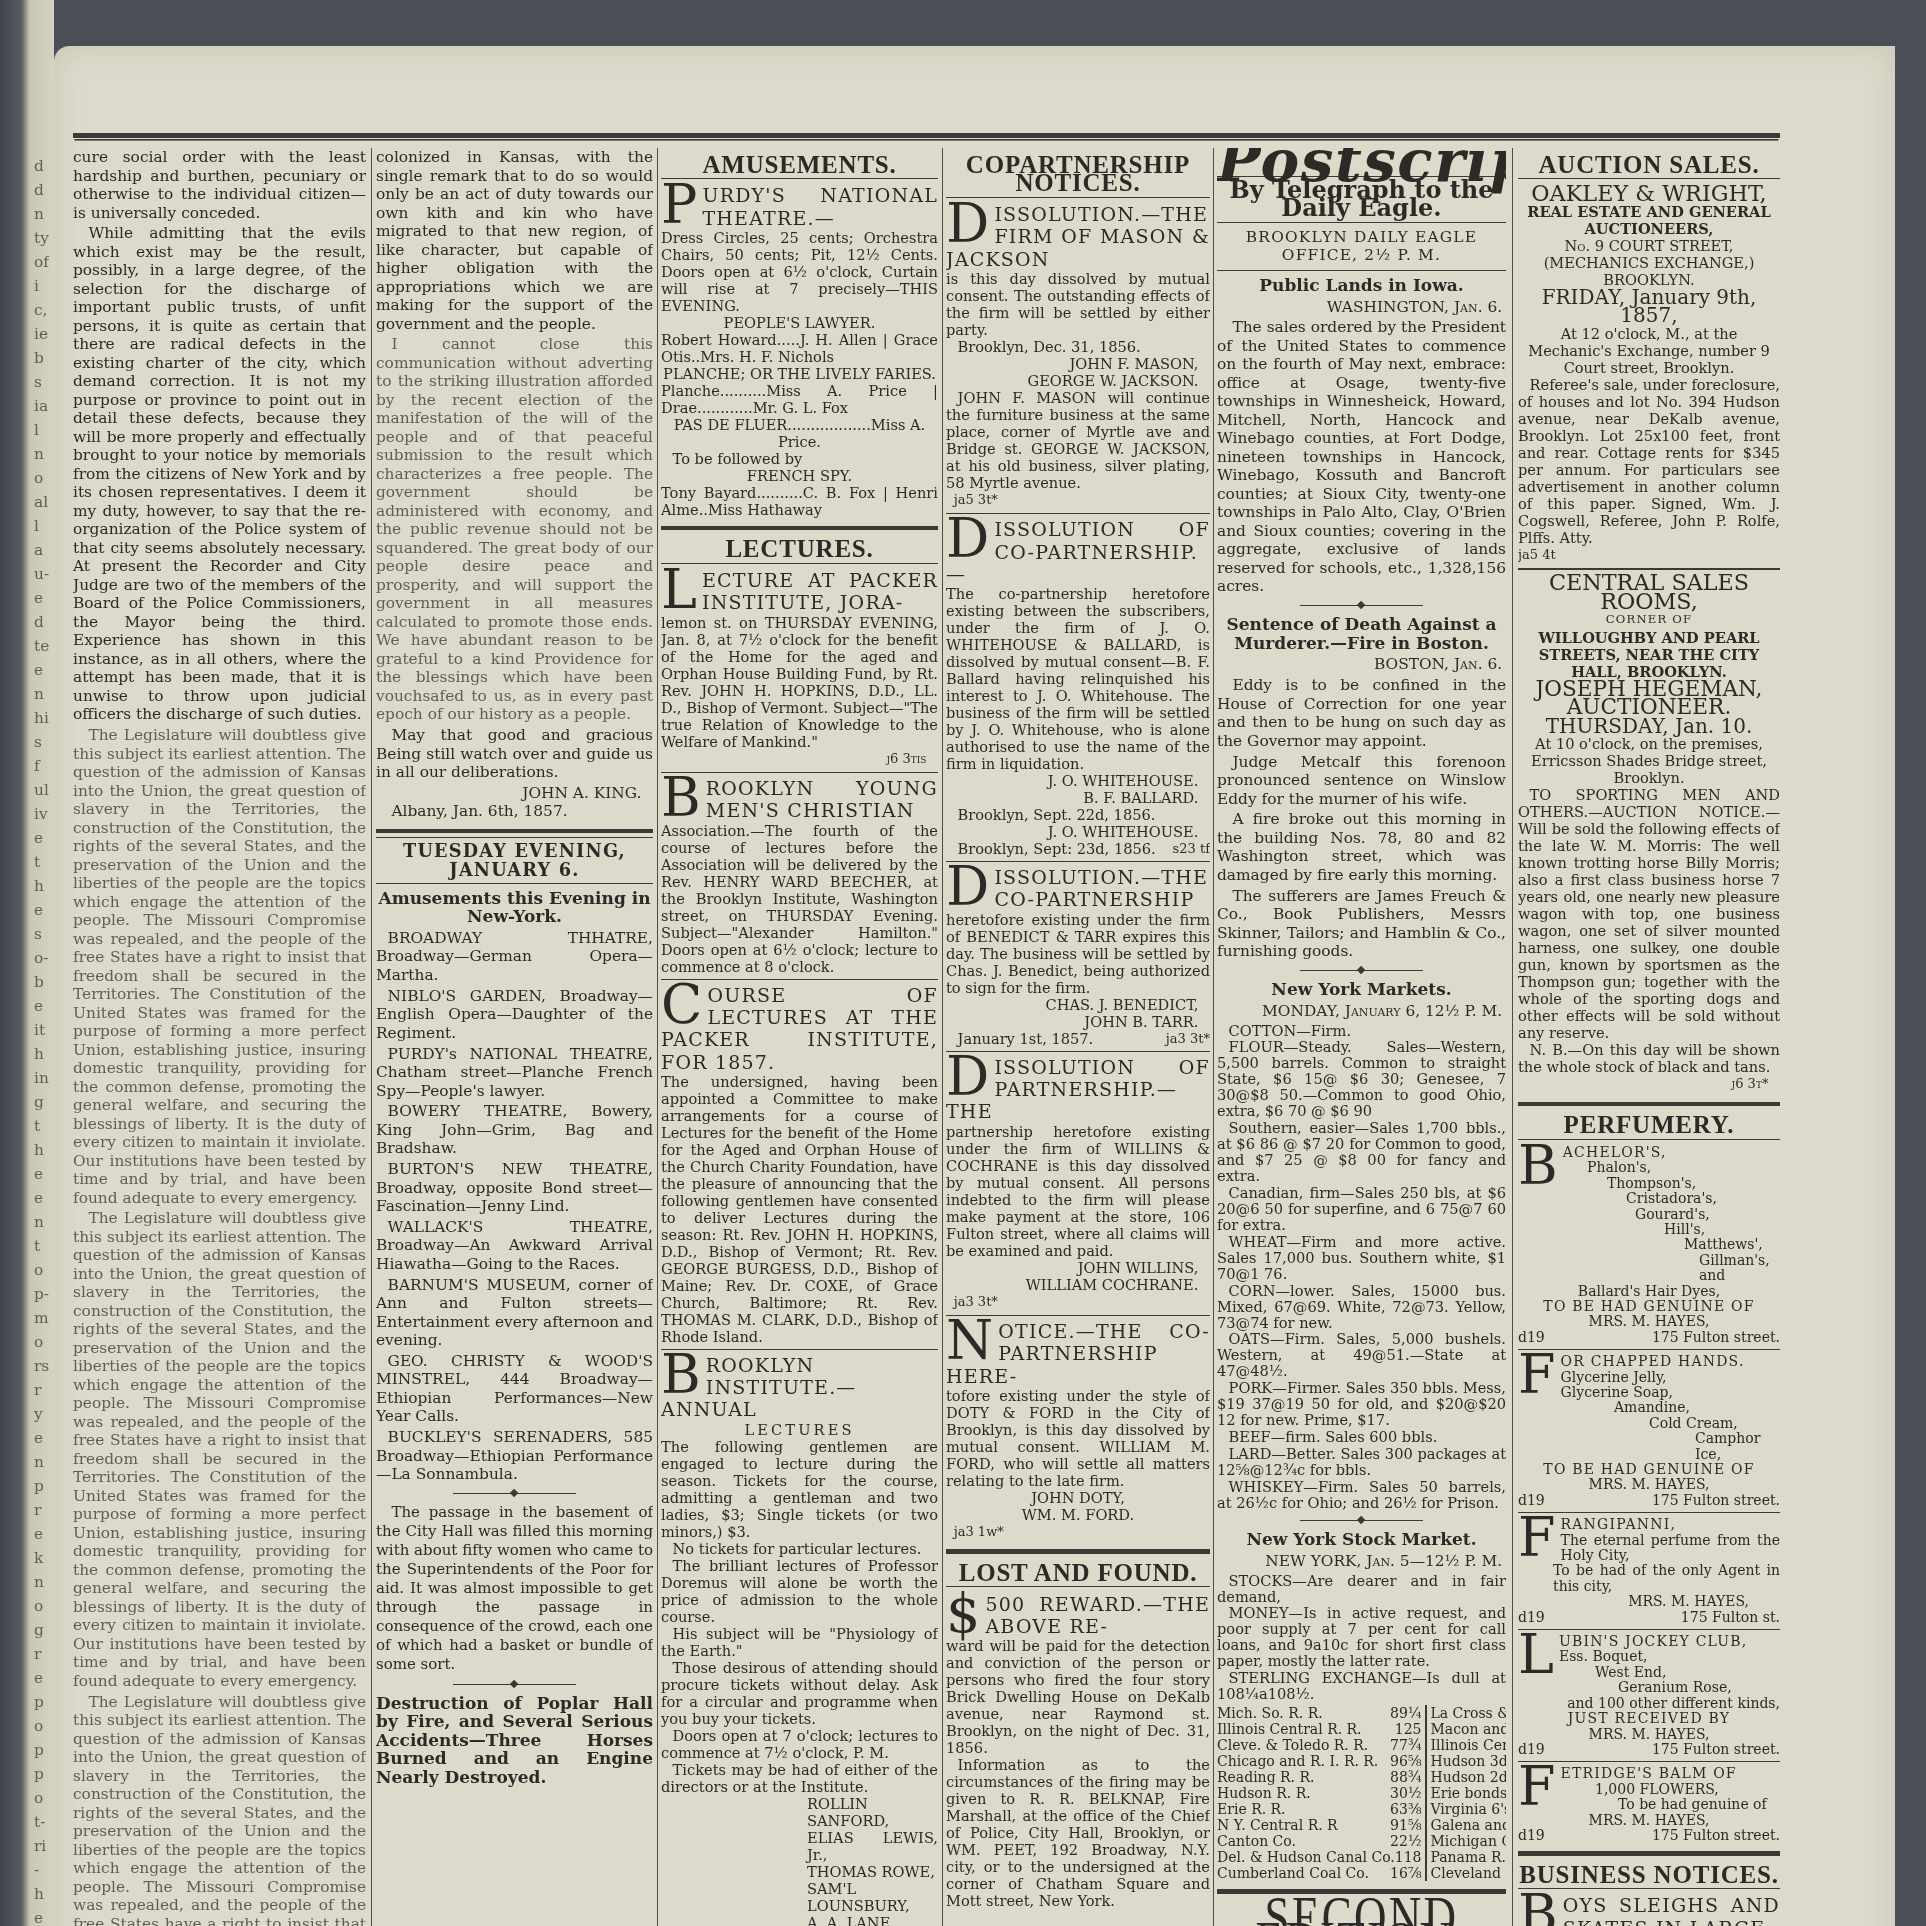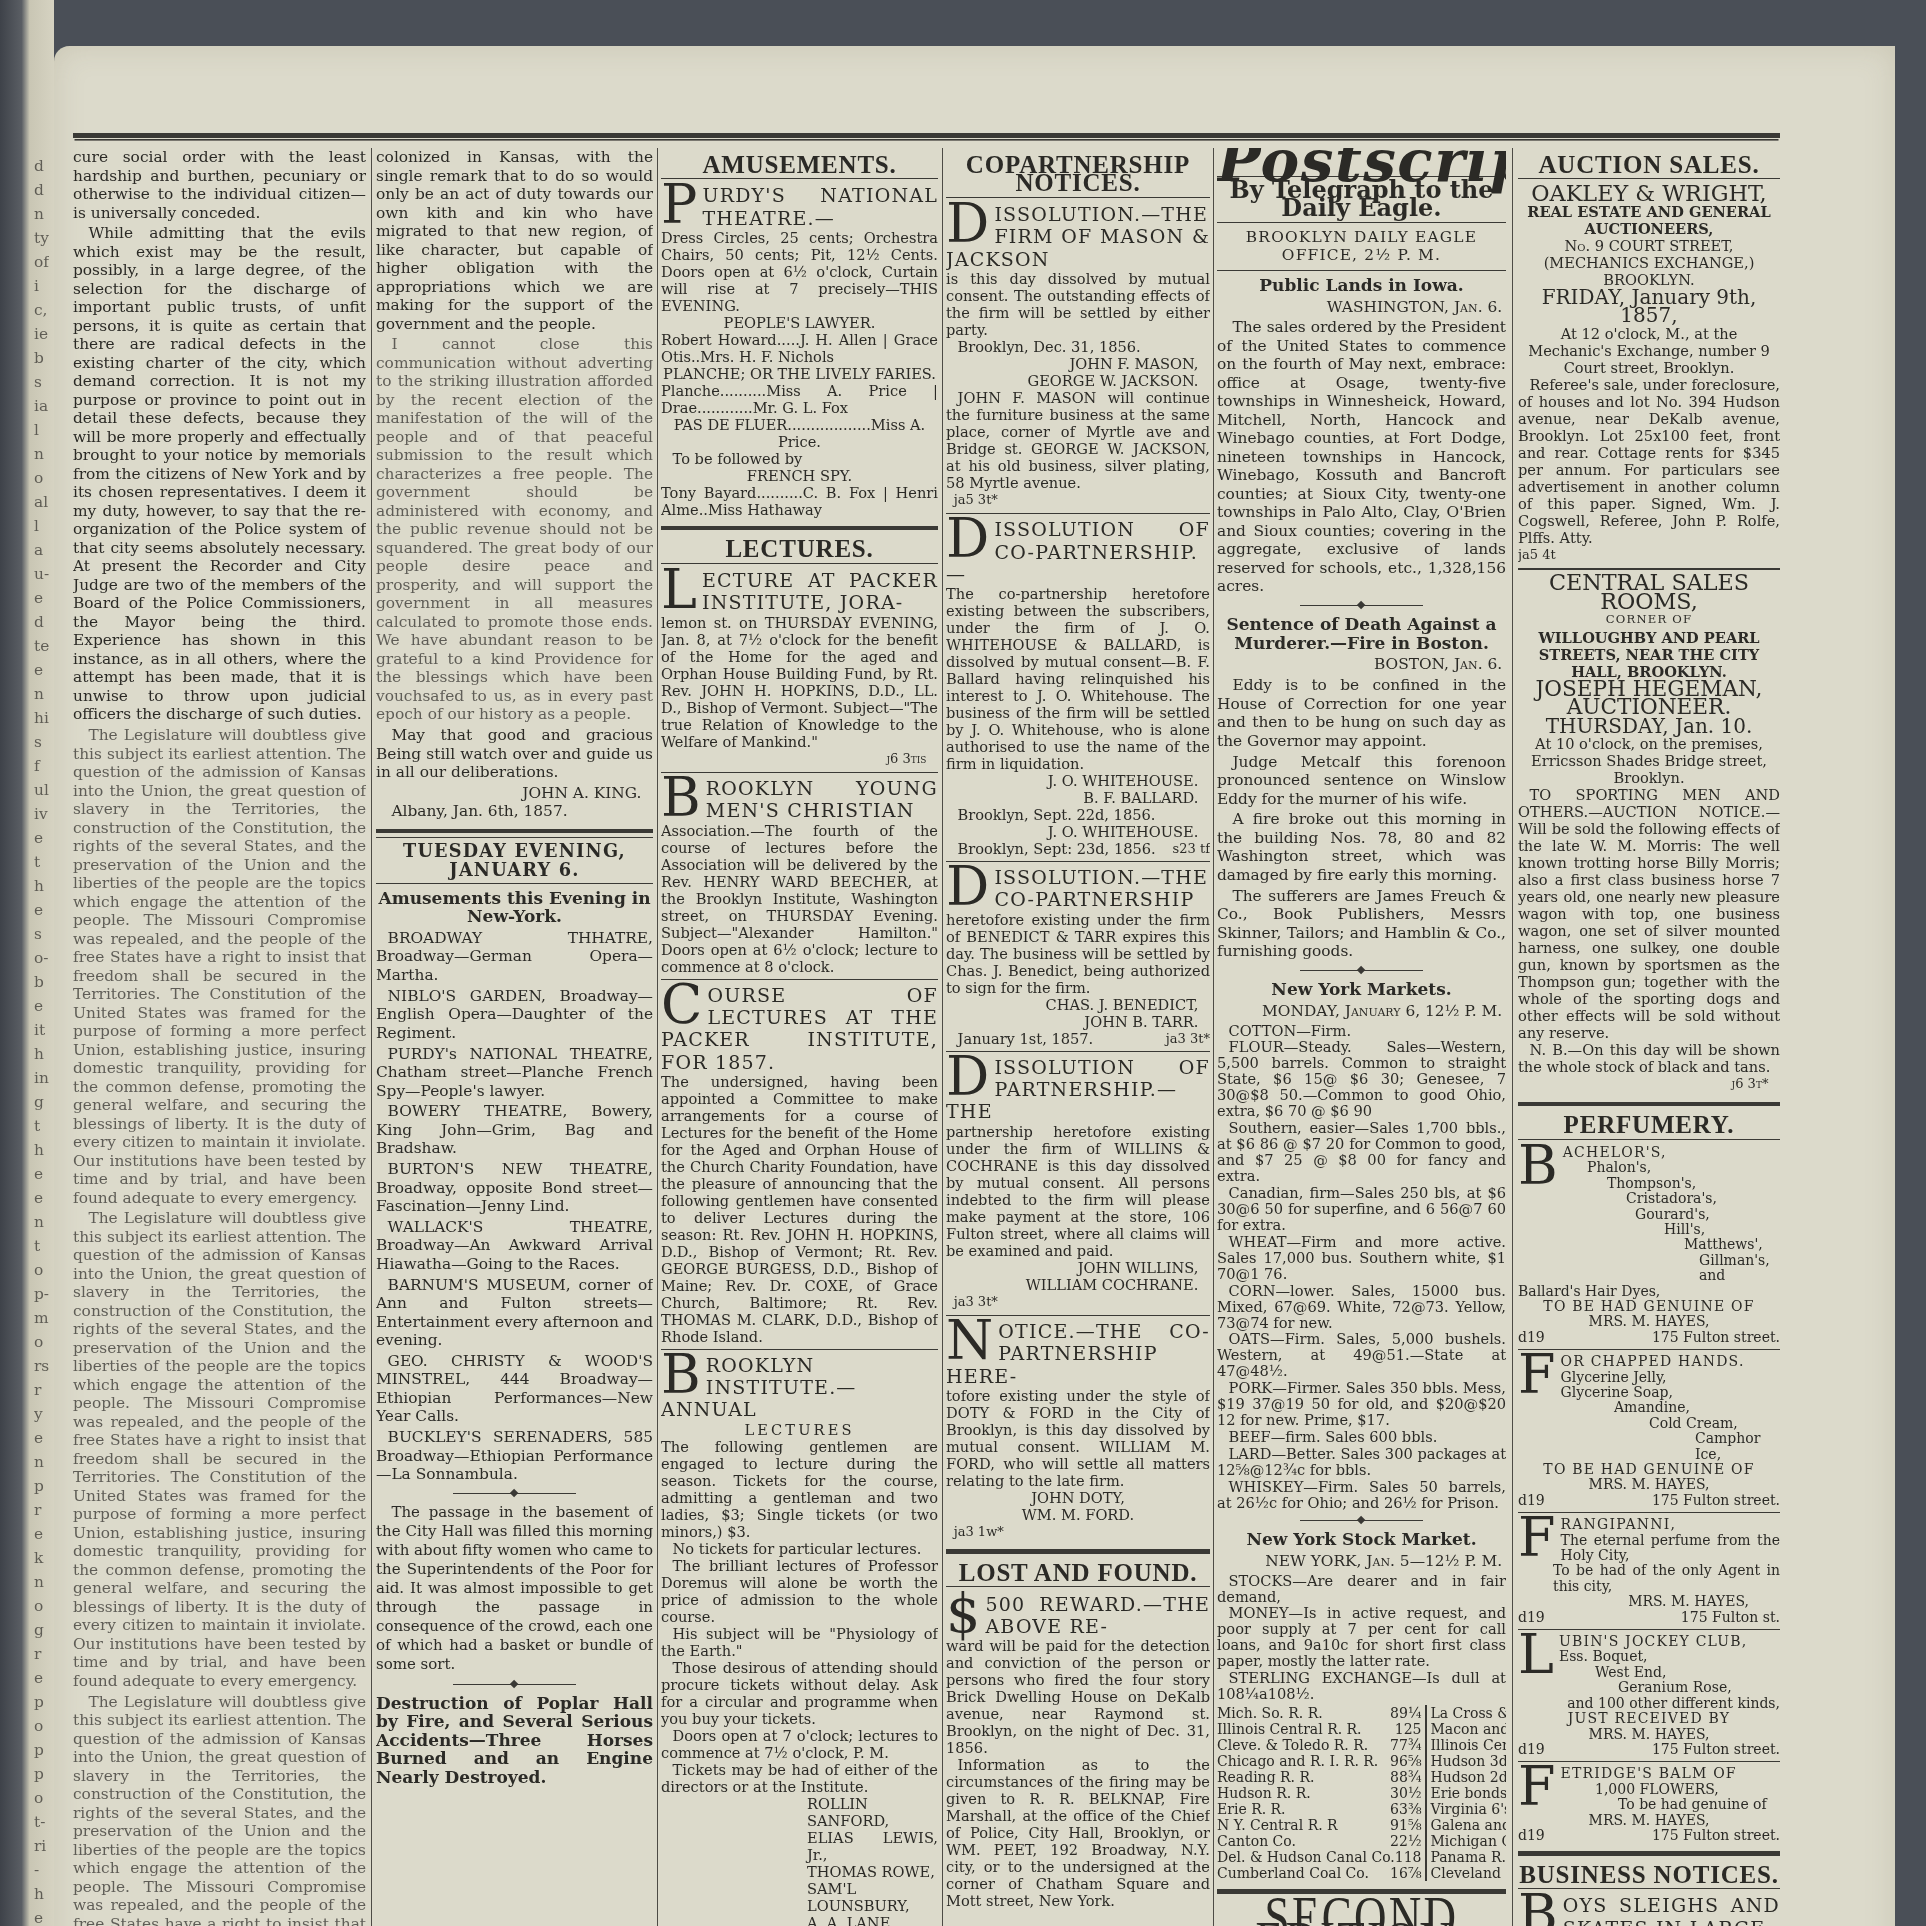--- a/index.html
+++ b/index.html
@@ -244,21 +244,21 @@
   <p class="para">Judge Metcalf this forenoon pronounced sentence on Winslow Eddy for the murner of his wife.</p>
   <p class="para">A fire broke out this morning in the building Nos. 78, 80 and 82 Washington street, which was damaged by fire early this morning.</p>
   <p class="para">The sufferers are James Freuch &amp; Co., Book Publishers, Messrs Skinner, Tailors; and Hamblin &amp; Co., furnishing goods.</p>
   <div class="dash-orn"></div>
 
   <div class="headline">New York Markets.</div>
   <div class="dateline">MONDAY, January 6, 12½ P. M.</div>
   <div class="market-line"><span class="sc">COTTON</span><span>—Firm.</span></div>
   <div class="market-line"><span class="sc">FLOUR</span><span>—Steady. Sales—Western, 5,500 barrels. Common to straight State, $6 15@ $6 30; Genesee, 7 30@$8 50.—Common to good Ohio, extra, $6 70 @ $6 90</span></div>
   <div class="market-line"><span class="sc"></span><span>Southern, easier—Sales 1,700 bbls., at $6 86 @ $7 20 for Common to good, and $7 25 @ $8 00 for fancy and extra.</span></div>
-  <div class="market-line"><span class="sc"></span><span>Canadian, firm—Sales 250 bls, at $6 30@6 50 for superfine, and 6 56@7 60 for extra.</span></div>
+  <div class="market-line"><span class="sc"></span><span>Canadian, firm—Sales 250 bls, at $6 20@6 50 for superfine, and 6 75@7 60 for extra.</span></div>
   <div class="market-line"><span class="sc">WHEAT</span><span>—Firm and more active. Sales 17,000 bus. Southern white, $1 70@1 76.</span></div>
   <div class="market-line"><span class="sc">CORN</span><span>—lower. Sales, 15000 bus. Mixed, 67@69. White, 72@73. Yellow, 73@74 for new.</span></div>
   <div class="market-line"><span class="sc">OATS</span><span>—Firm. Sales, 5,000 bushels. Western, at 49@51.—State at 47@48½.</span></div>
   <div class="market-line"><span class="sc">PORK</span><span>—Firmer. Sales 350 bbls. Mess, $19 37@19 50 for old, and $20@$20 12 for new. Prime, $17.</span></div>
   <div class="market-line"><span class="sc">BEEF</span><span>—firm. Sales 600 bbls.</span></div>
   <div class="market-line"><span class="sc">LARD</span><span>—Better. Sales 300 packages at 12⅝@12¾c for bbls.</span></div>
   <div class="market-line"><span class="sc">WHISKEY</span><span>—Firm. Sales 50 barrels, at 26½c for Ohio; and 26½ for Prison.</span></div>
   <div class="dash-orn"></div>
 
   <div class="headline">New York Stock Market.</div>
@@ -380,21 +380,21 @@
   <div class="section-head">PERFUMERY.</div>
   <div class="perf-list">
     <div class="ad-title">BACHELOR'S,</div>
     <div style="margin-left:69px">Phalon's,</div>
     <div style="margin-left:89px">Thompson's,</div>
     <div style="margin-left:108px">Cristadora's,</div>
     <div style="margin-left:117px">Gourard's,</div>
     <div style="margin-left:146px">Hill's,</div>
     <div style="margin-left:166px">Matthews',</div>
     <div style="margin-left:181px">Gillman's, and</div>
-    <div style="text-align:left">Ballard's Hair Dyes,</div>
+    <div style="text-align:center">Ballard's Hair Dyes,</div>
     <div class="sub-caps">TO BE HAD GENUINE OF</div>
     <div class="center">MRS. M. HAYES,</div>
     <div style="display:flex;justify-content:space-between">
         <span>d19</span>
         <span>175 Fulton street.</span>
       </div>
   </div>
   <div class="thin-rule"></div>
   <div class="perf-list">
     <div class="ad-title">FOR CHAPPED HANDS.</div>

